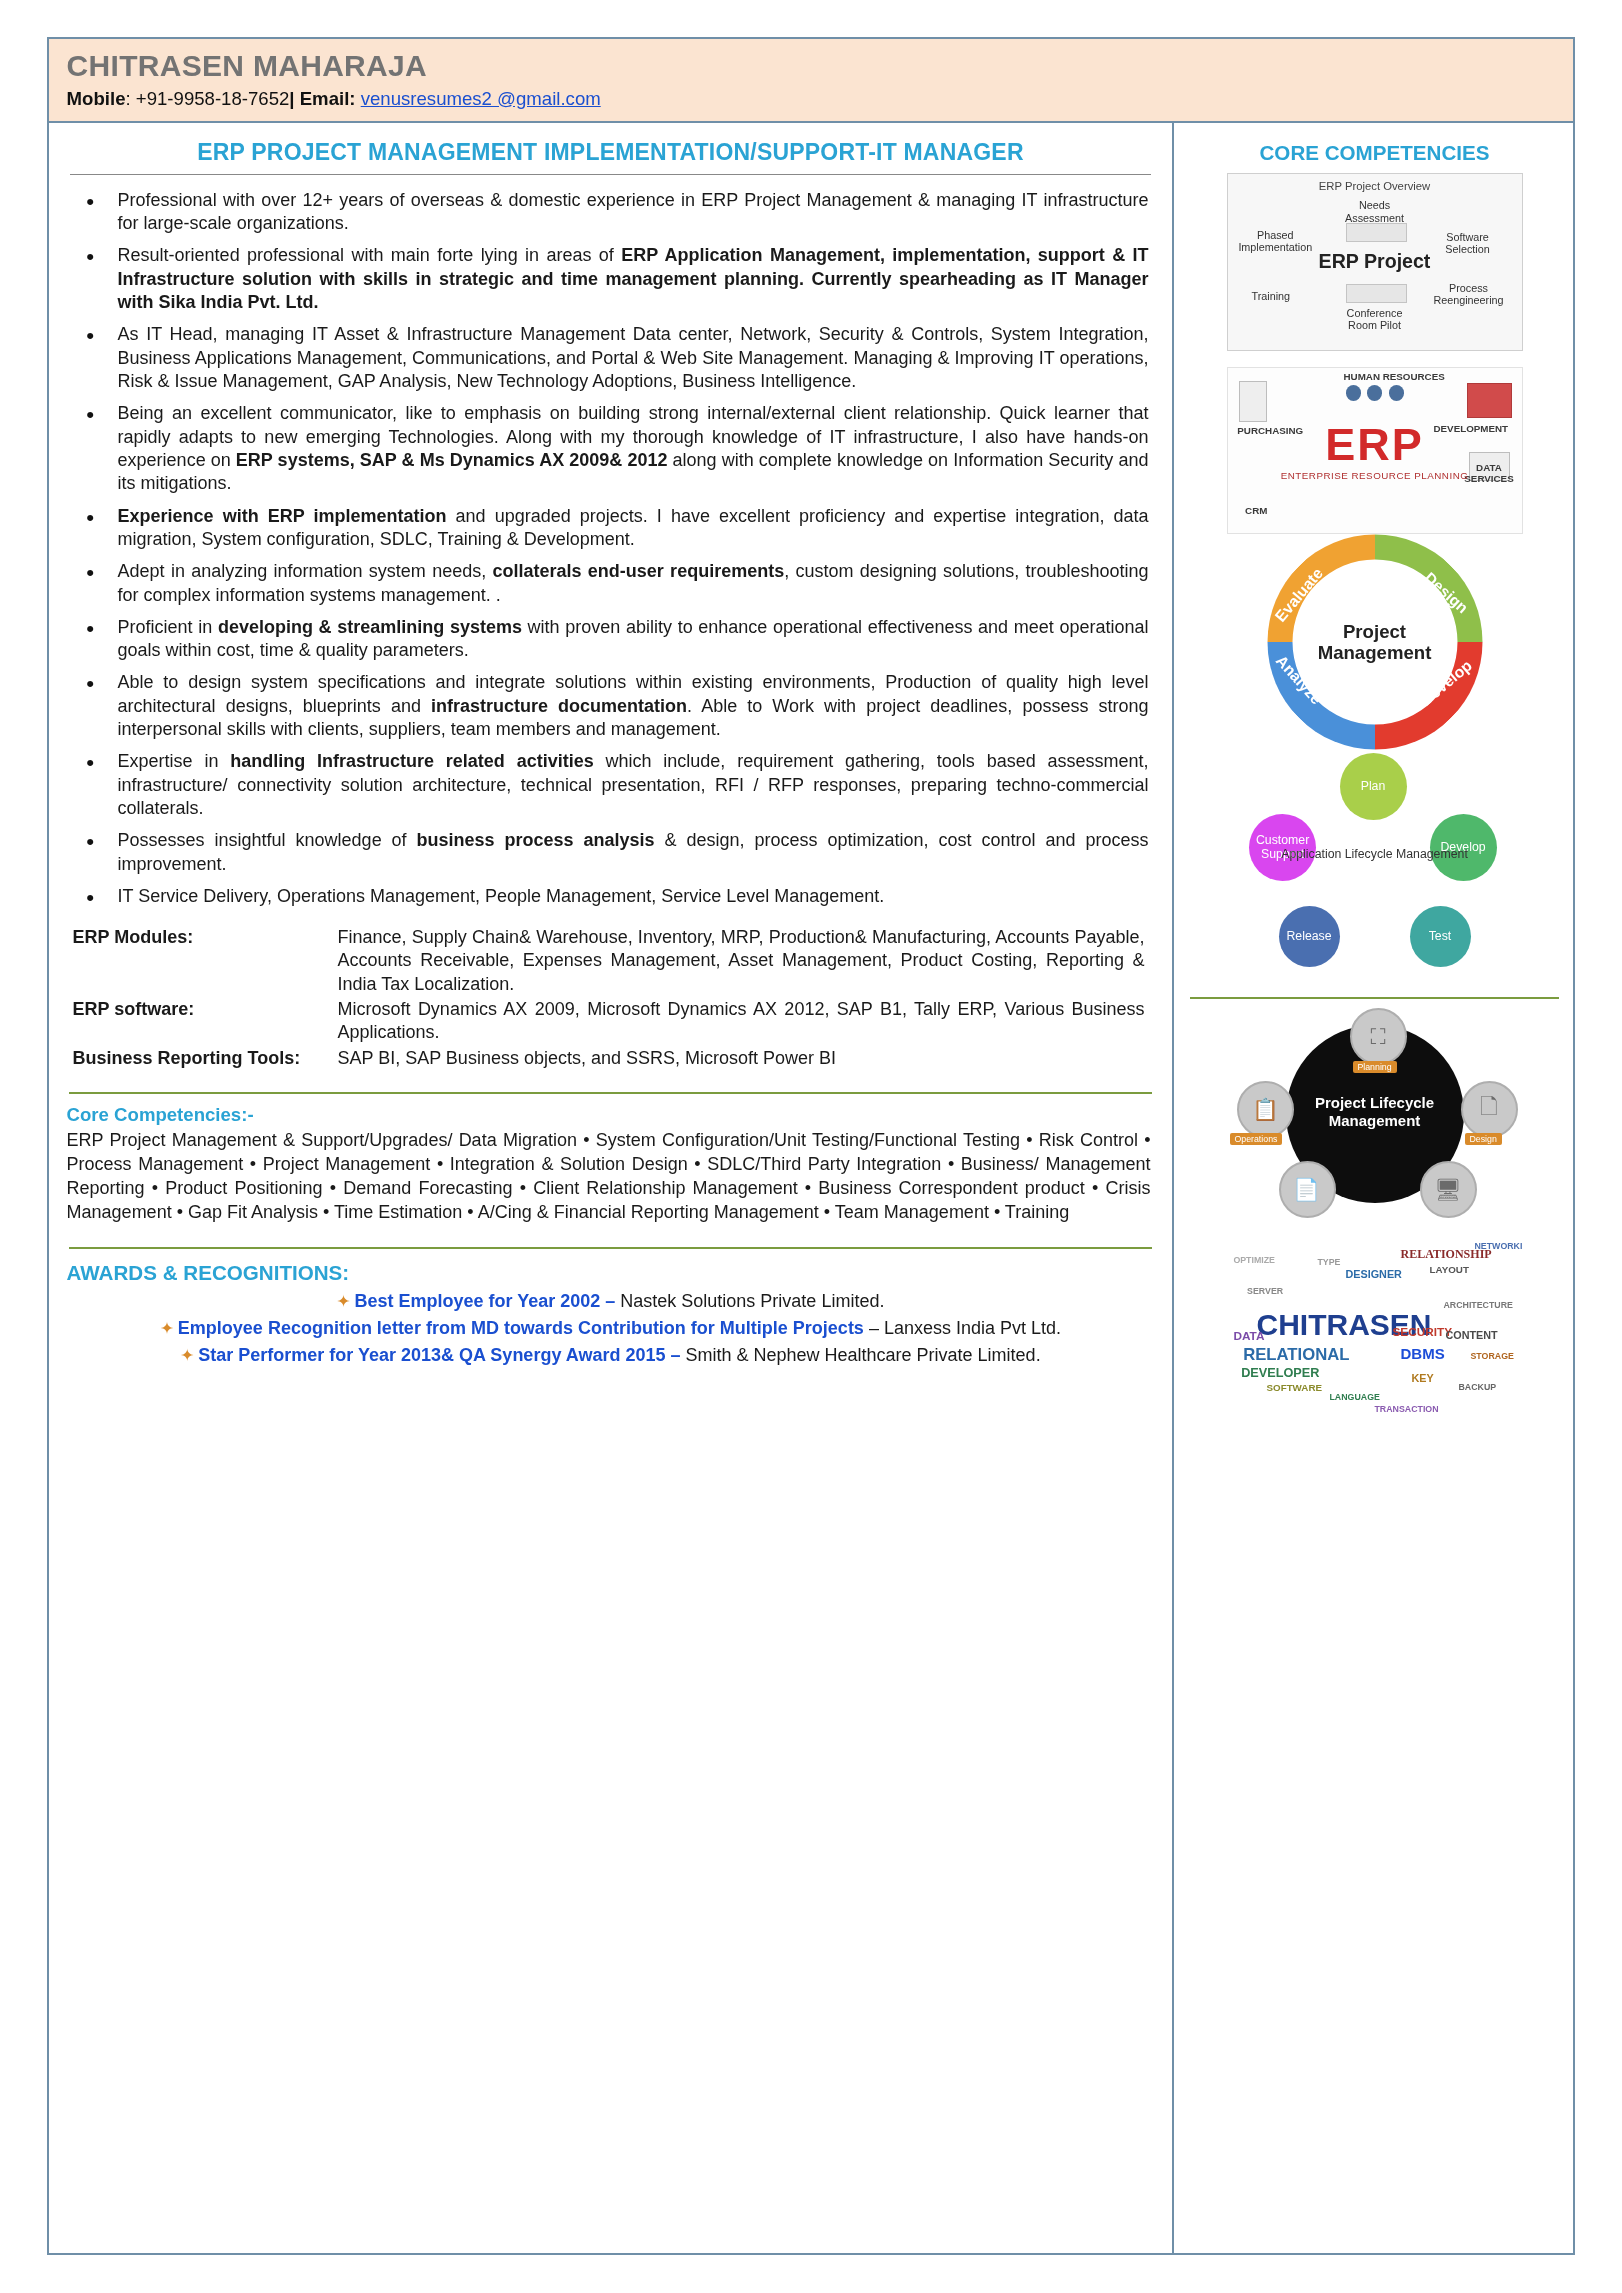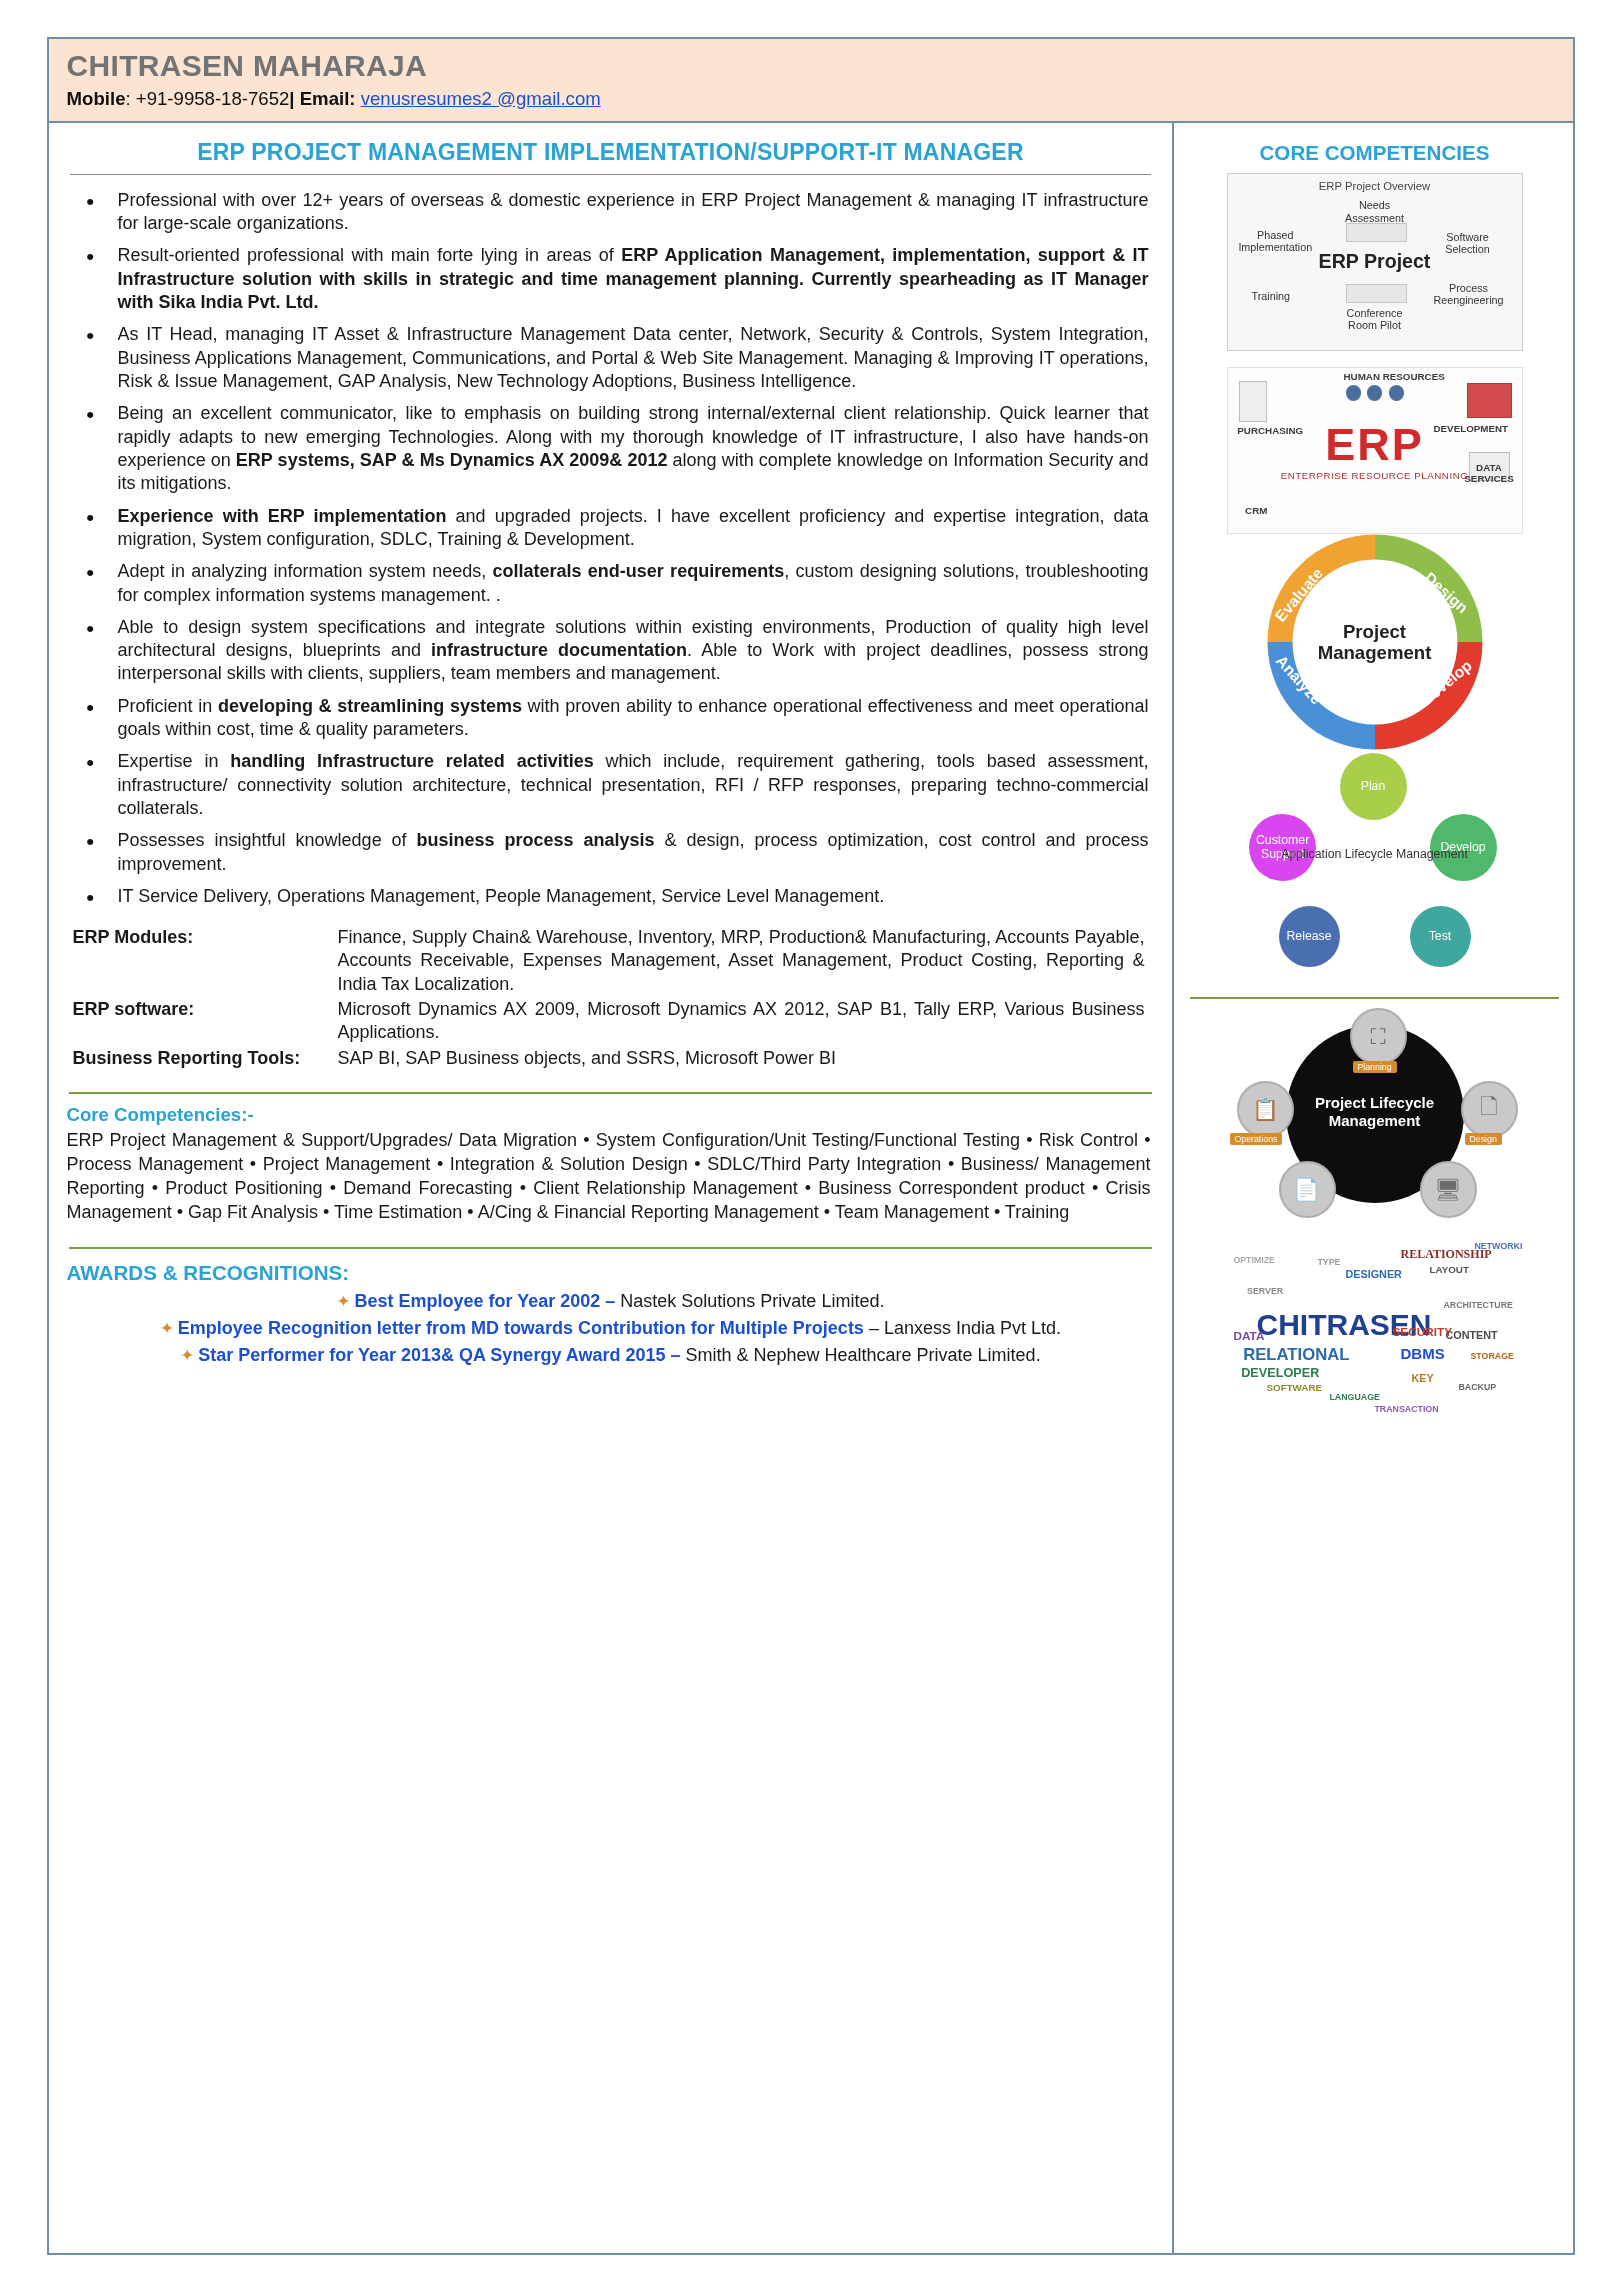--- a/index.html
+++ b/index.html
@@ -295,22 +295,22 @@
         <div class="main-title">ERP PROJECT MANAGEMENT IMPLEMENTATION/SUPPORT-IT MANAGER</div>
         <div class="title-rule"></div>
 
         <ul class="main-bullets" id="bullets">
             <li><span>Professional with over 12+ years of overseas &amp; domestic experience in ERP Project Management &amp; managing IT infrastructure for large-scale organizations.</span></li>
             <li><span>Result-oriented professional with main forte lying in areas of </span><b>ERP Application Management, implementation, support &amp; IT Infrastructure solution with skills in strategic and time management planning. Currently spearheading as IT Manager with Sika India Pvt. Ltd.</b></li>
             <li><span>As IT Head, managing IT Asset &amp; Infrastructure Management Data center, Network, Security &amp; Controls, System Integration, Business Applications Management, Communications, and Portal &amp; Web Site Management. Managing &amp; Improving IT operations, Risk &amp; Issue Management, GAP Analysis, New Technology Adoptions, Business Intelligence.</span></li>
             <li><span>Being an excellent communicator, like to emphasis on building strong internal/external client relationship. Quick learner that rapidly adapts to new emerging Technologies. Along with my thorough knowledge of IT infrastructure, I also have hands-on experience on </span><b>ERP systems, SAP &amp; Ms Dynamics AX 2009&amp; 2012</b><span> along with complete knowledge on Information Security and its mitigations.</span></li>
             <li><b>Experience with ERP implementation</b><span> and upgraded projects. I have excellent proficiency and expertise integration, data migration, System configuration, SDLC, Training &amp; Development.</span></li>
             <li><span>Adept in analyzing information system needs, </span><b>collaterals end-user requirements</b><span>, custom designing solutions, troubleshooting for complex information systems management. .</span></li>
+            <li><span>Proficient in </span><b>developing &amp; streamlining systems</b><span> with proven ability to enhance operational effectiveness and meet operational goals within cost, time &amp; quality parameters.</span></li>
             <li><span>Able to design system specifications and integrate solutions within existing environments, Production of quality high level architectural designs, blueprints and </span><b>infrastructure documentation</b><span>. Able to Work with project deadlines, possess strong interpersonal skills with clients, suppliers, team members and management.</span></li>
-            <li><span>Proficient in </span><b>developing &amp; streamlining systems</b><span> with proven ability to enhance operational effectiveness and meet operational goals within cost, time &amp; quality parameters.</span></li>
             <li><span> Expertise in </span><b>handling Infrastructure related activities</b><span> which include, requirement gathering, tools based assessment, infrastructure/ connectivity solution architecture, technical presentation, RFI / RFP responses, preparing techno-commercial collaterals.</span></li>
             <li><span>Possesses insightful knowledge of </span><b>business process analysis</b><span> &amp; design, process optimization, cost control and process improvement.</span></li>
             <li><span>IT Service Delivery, Operations Management, People Management, Service Level Management.</span></li>
           </ul>
 
         <div class="modules" id="modules">
             <div class="row">
               <div class="lbl">ERP Modules:</div>
               <div class="val">Finance, Supply Chain&amp; Warehouse, Inventory, MRP, Production&amp; Manufacturing, Accounts Payable, Accounts Receivable, Expenses Management, Asset Management, Product Costing, Reporting &amp; India Tax Localization.</div>
             </div>

